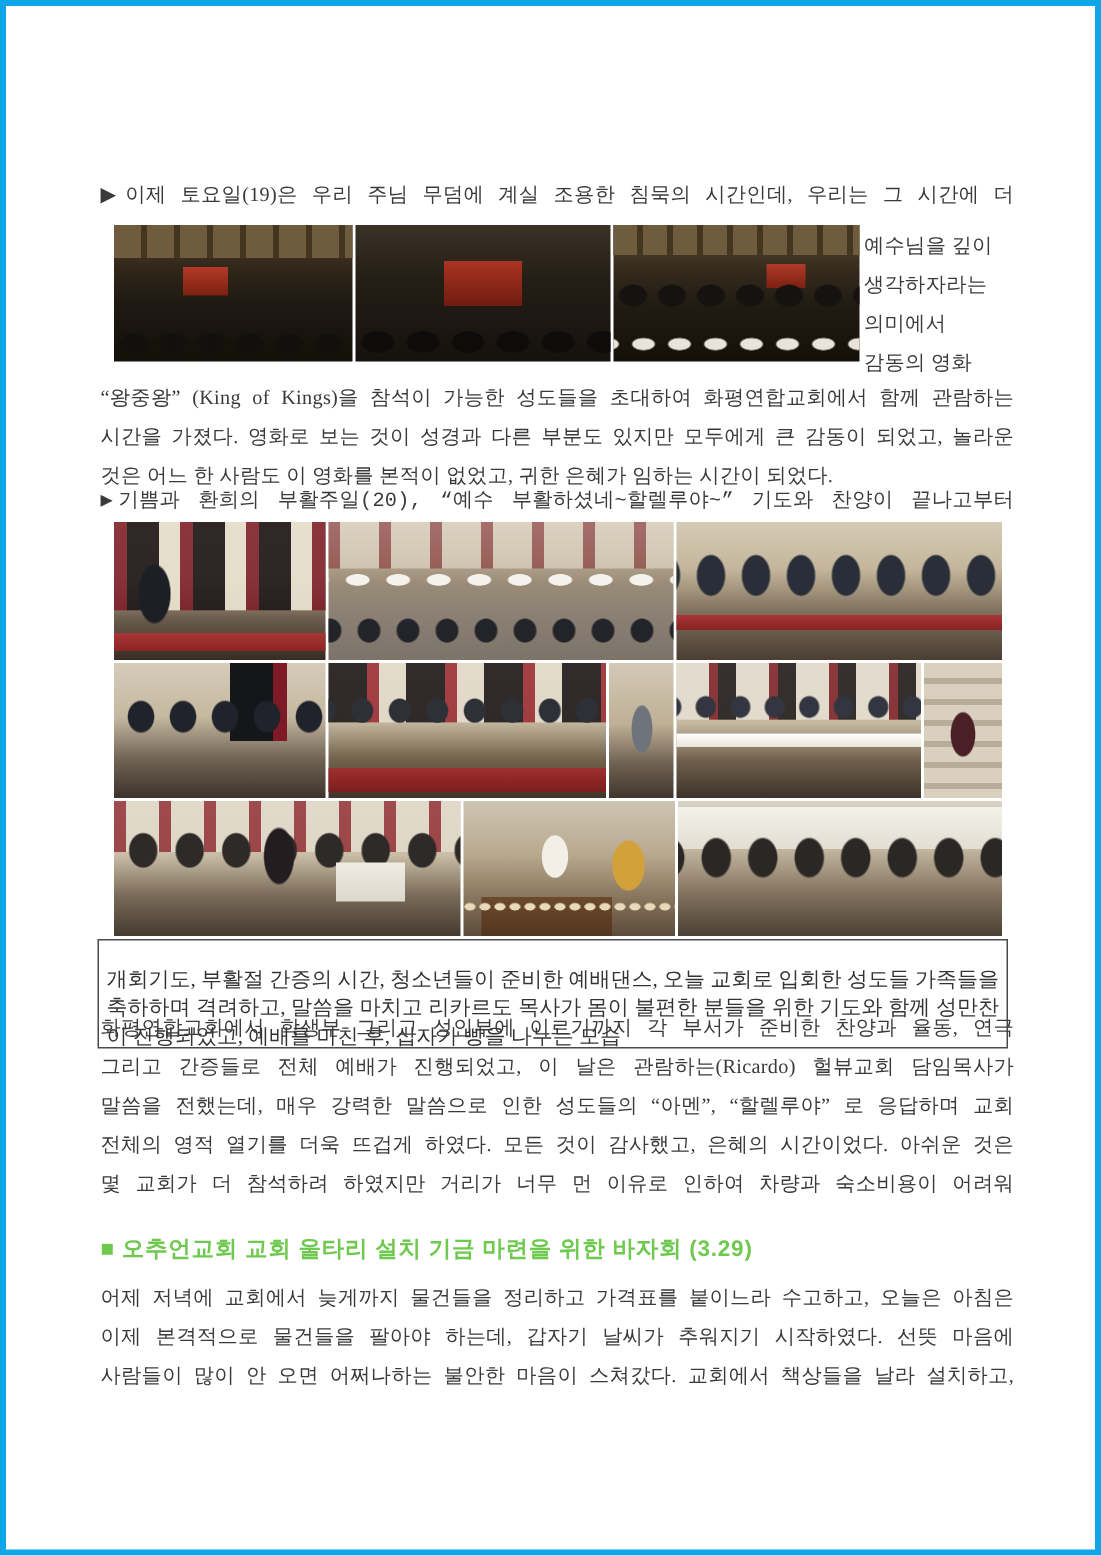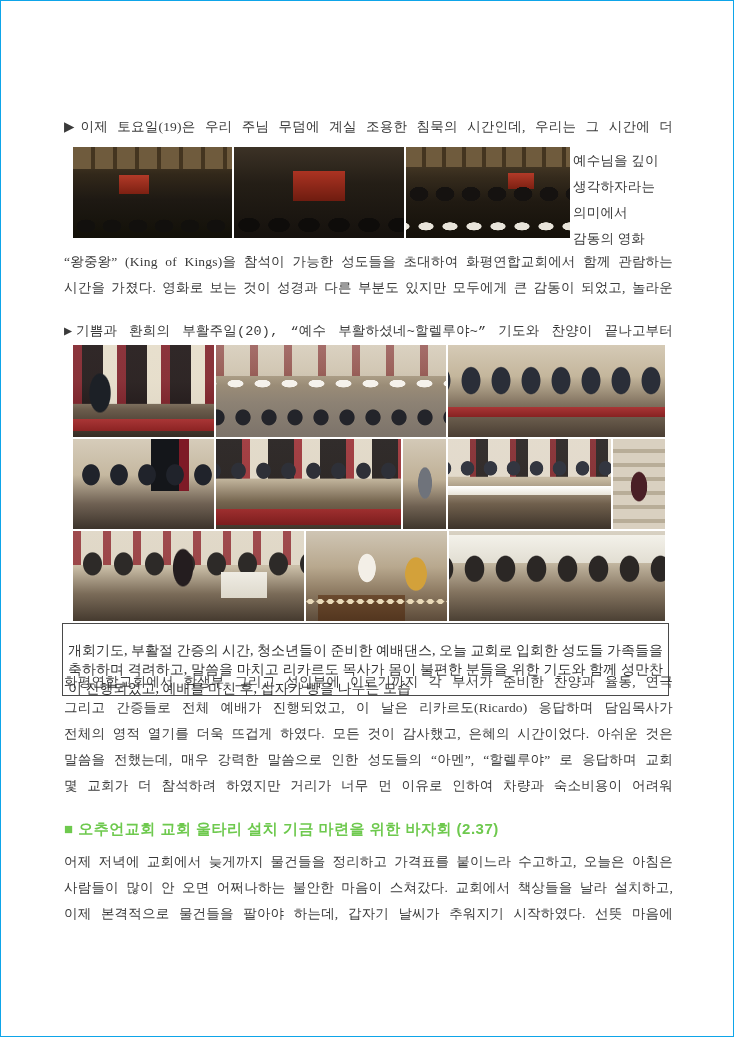--- a/index.html
+++ b/index.html
@@ -1,18 +1,18 @@
 <!DOCTYPE html>
 <html><head>
 <meta charset="utf-8">
 <style>
   html,body{margin:0;padding:0;background:#e9e9e9;}
   #page{
     position:relative;width:734px;height:1037px;background:#ffffff;
-    border:1px solid #0ea5e9;box-sizing:border-box;overflow:hidden;
+    border:4px solid #0ea5e9;box-sizing:border-box;overflow:hidden;
     font-family:"Liberation Serif","DejaVu Serif",serif;color:#3a3a3a;
   }
   .tblock{position:absolute;font-size:13.5px;line-height:26px;letter-spacing:.2px;}
   .jline{text-align:justify;text-align-last:justify;}
   .lline{text-align:left;}
   .ph{position:absolute;overflow:hidden;background-color:#35302a;}
   
   .p-m1{background:
     radial-gradient(closest-side at 50% 50%,#12100d 70%,rgba(0,0,0,0) 74%) 0 calc(100% - 3px)/26px 18px repeat-x,
     linear-gradient(#b23a28,#7c2012) 46px 28px/30px 19px no-repeat,
@@ -104,20 +104,21 @@
   <div class="tblock" style="left:572px;top:147px;width:162px;">
     <div class="lline">예수님을 깊이</div>
     <div class="lline">생각하자라는</div>
     <div class="lline">의미에서</div>
     <div class="lline">감동의 영화</div>
   </div>
 
   <div class="tblock" style="left:63px;top:248px;width:609px;">
     <div class="jline">“왕중왕” (King of Kings)을 참석이 가능한 성도들을 초대하여 화평연합교회에서 함께 관람하는</div>
     <div class="jline">시간을 가졌다. 영화로 보는 것이 성경과 다른 부분도 있지만 모두에게 큰 감동이 되었고, 놀라운</div>
+    <div class="lline">것은 어느 한 사람도 이 영화를 본적이 없었고, 귀한 은혜가 임하는 시간이 되었다.</div>
   </div>
 
   <div class="tblock jline" style="left:63px;top:318px;width:609px;font-family:Liberation Mono, monospace;">▶기쁨과 환희의 부활주일(20), “예수 부활하셨네~할렐루야~” 기도와 찬양이 끝나고부터</div>
 
   <div class="ph p-c1" style="left:72px;top:344px;width:141px;height:92px;" title="국기와 붉은 커튼 앞에서 말씀을 전하는 목사"></div>
   <div class="ph p-c2" style="left:215px;top:344px;width:230px;height:92px;" title="흰 셔츠를 입은 청소년 예배댄스 팀"></div>
   <div class="ph p-c3" style="left:447px;top:344px;width:217px;height:92px;" title="붉은 카펫 위에서 인사하며 축하하는 성도들"></div>
 
   <div class="ph p-c4" style="left:72px;top:438px;width:141px;height:90px;" title="예배 중 서서 찬양하는 회중"></div>
   <div class="ph p-c5" style="left:215px;top:438px;width:185px;height:90px;" title="붉은 카펫 단 앞에서 환영받는 새 입회 성도들"></div>
@@ -126,27 +127,27 @@
   <div class="ph p-c8" style="left:612px;top:438px;width:52px;height:90px;" title="계단 옆 예복을 입은 사역자들"></div>
 
   <div class="ph p-c9" style="left:72px;top:530px;width:231px;height:90px;" title="제단 앞 성만찬을 인도하는 예복 입은 목사"></div>
   <div class="ph p-c10" style="left:305px;top:530px;width:141px;height:90px;" title="나무 탁자에서 성만찬 빵을 받는 성도들"></div>
   <div class="ph p-c11" style="left:448px;top:530px;width:216px;height:90px;" title="밝은 창가에서 빵을 나누려 줄 선 가족들"></div>
 
   <div id="caption-box">개회기도, 부활절 간증의 시간, 청소년들이 준비한 예배댄스, 오늘 교회로 입회한 성도들 가족들을 축하하며 격려하고, 말씀을 마치고 리카르도 목사가 몸이 불편한 분들을 위한 기도와 함께 성만찬이 진행되었고, 예배를 마친 후, 십자가 빵을 나누는 모습</div>
 
   <div class="tblock" style="left:63px;top:668px;width:609px;">
     <div class="jline">화평연합교회에서 학생부 그리고 성인부에 이르기까지 각 부서가 준비한 찬양과 율동, 연극</div>
-    <div class="jline">그리고 간증들로 전체 예배가 진행되었고, 이 날은 리카르도(Ricardo) 응답하며 담임목사가</div>
+    <div class="jline">그리고 간증들로 전체 예배가 진행되었고, 이 날은 관람하는(Ricardo) 헐뷰교회 담임목사가</div>
+    <div class="jline">말씀을 전했는데, 매우 강력한 말씀으로 인한 성도들의 “아멘”, “할렐루야” 로 응답하며 교회</div>
     <div class="jline">전체의 영적 열기를 더욱 뜨겁게 하였다. 모든 것이 감사했고, 은혜의 시간이었다. 아쉬운 것은</div>
-    <div class="jline">말씀을 전했는데, 매우 강력한 말씀으로 인한 성도들의 “아멘”, “할렐루야” 로 응답하며 교회</div>
     <div class="jline">몇 교회가 더 참석하려 하였지만 거리가 너무 먼 이유로 인하여 차량과 숙소비용이 어려워</div>
   </div>
 
-  <div id="bazaar-heading">■ 오추언교회 교회 울타리 설치 기금 마련을 위한 바자회 (2.37)</div>
+  <div id="bazaar-heading">■ 오추언교회 교회 울타리 설치 기금 마련을 위한 바자회 (3.29)</div>
 
   <div class="tblock" style="left:63px;top:848px;width:609px;">
     <div class="jline">어제 저녁에 교회에서 늦게까지 물건들을 정리하고 가격표를 붙이느라 수고하고, 오늘은 아침은</div>
+    <div class="jline">이제 본격적으로 물건들을 팔아야 하는데, 갑자기 날씨가 추워지기 시작하였다. 선뜻 마음에</div>
     <div class="jline">사람들이 많이 안 오면 어쩌나하는 불안한 마음이 스쳐갔다. 교회에서 책상들을 날라 설치하고,</div>
-    <div class="jline">이제 본격적으로 물건들을 팔아야 하는데, 갑자기 날씨가 추워지기 시작하였다. 선뜻 마음에</div>
   </div>
 
 </div>
 
 </body></html>

